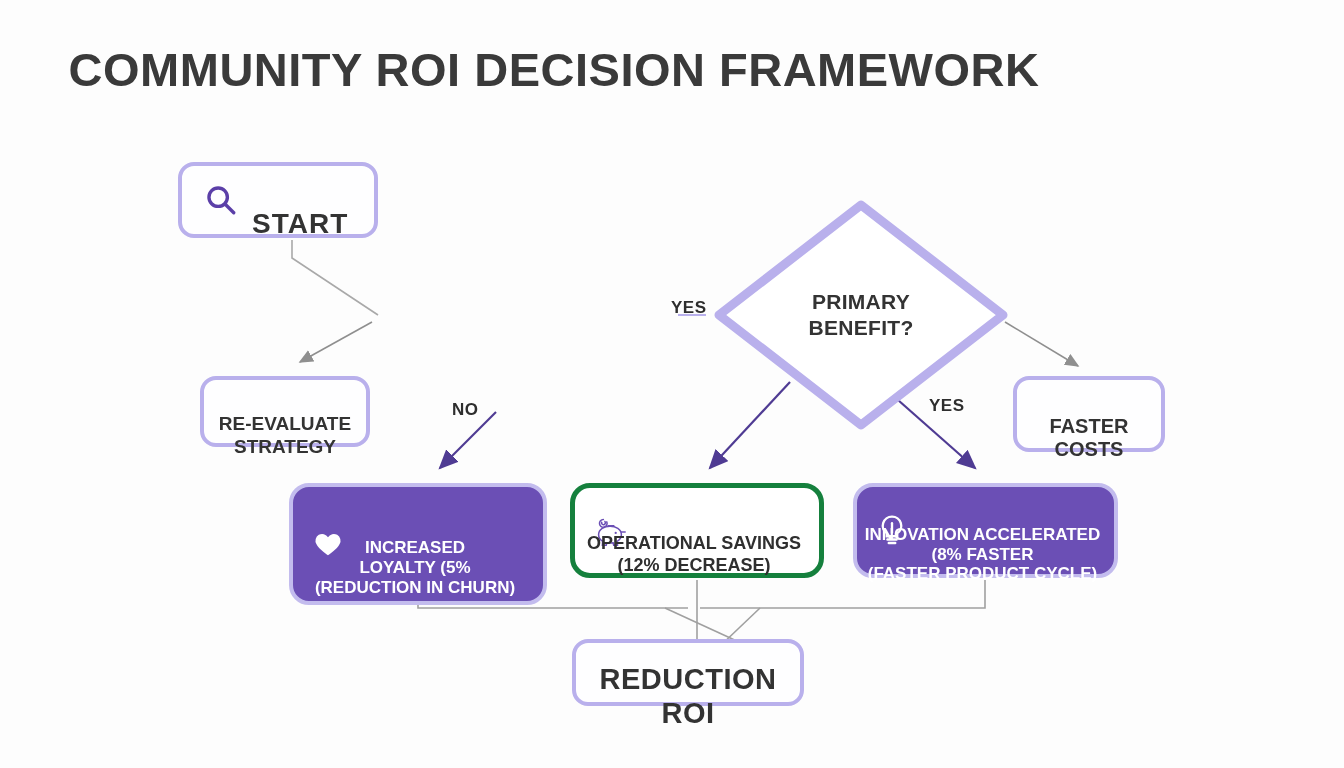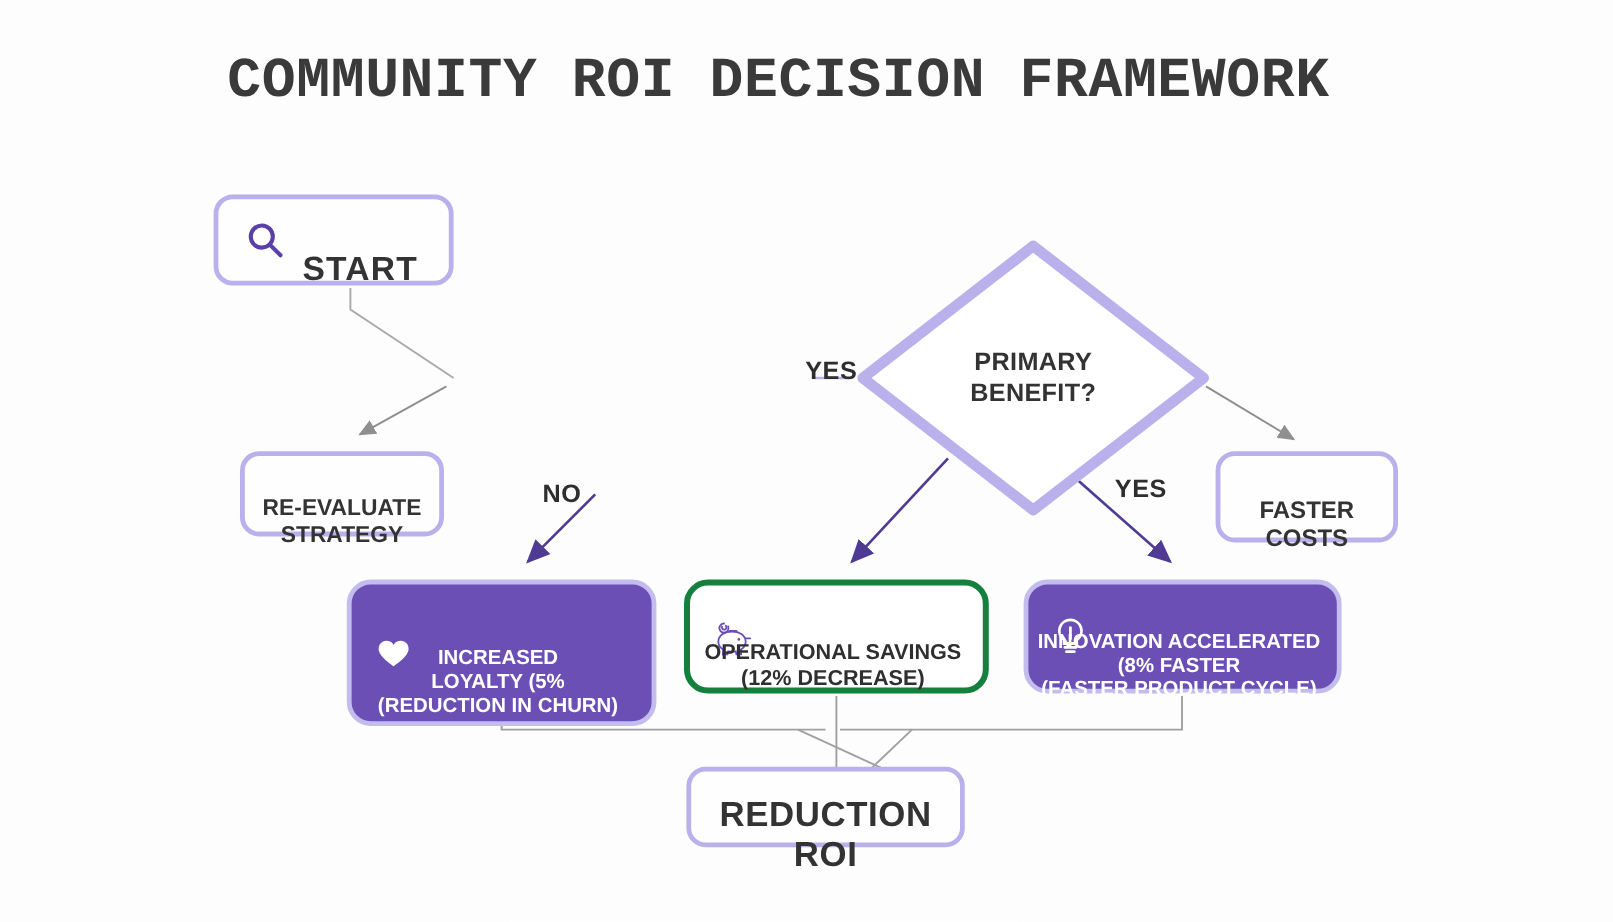--- a/index.html
+++ b/index.html
@@ -23,22 +23,22 @@
     height: 768px;
     pointer-events: none;
   }
 
   
   .title {
     position: absolute;
     left: 0;
     top: 42px;
     width: 1108px;
-    text-align: right;
-    font-family: Liberation Mono, monospace;
+    text-align: center;
+    font-family: Liberation Sans, sans-serif;
     font-size: 47px;
     font-weight: bold;
     letter-spacing: 0.5px;
     color: #3a3a3a;
   }
 
   
   .node {
     position: absolute;
     box-sizing: border-box;
@@ -161,21 +161,21 @@
     justify-content: center;
     z-index: 1;
   }
   .outcome-text {
     padding-right: 6px;
   }
 
   
   .edge-label {
     position: absolute;
-    font-size: 21px;
+    font-size: 17px;
     font-weight: bold;
     color: #2e2e2e;
     letter-spacing: 0.5px;
   }
   #label-yes-mid { left: 671px; top: 298px; }
   #label-no { left: 428px; top: 400px; margin-left: 24px; }
   #label-yes-right { left: 929px; top: 396px; }
 </style>
 </head>
 <body>

